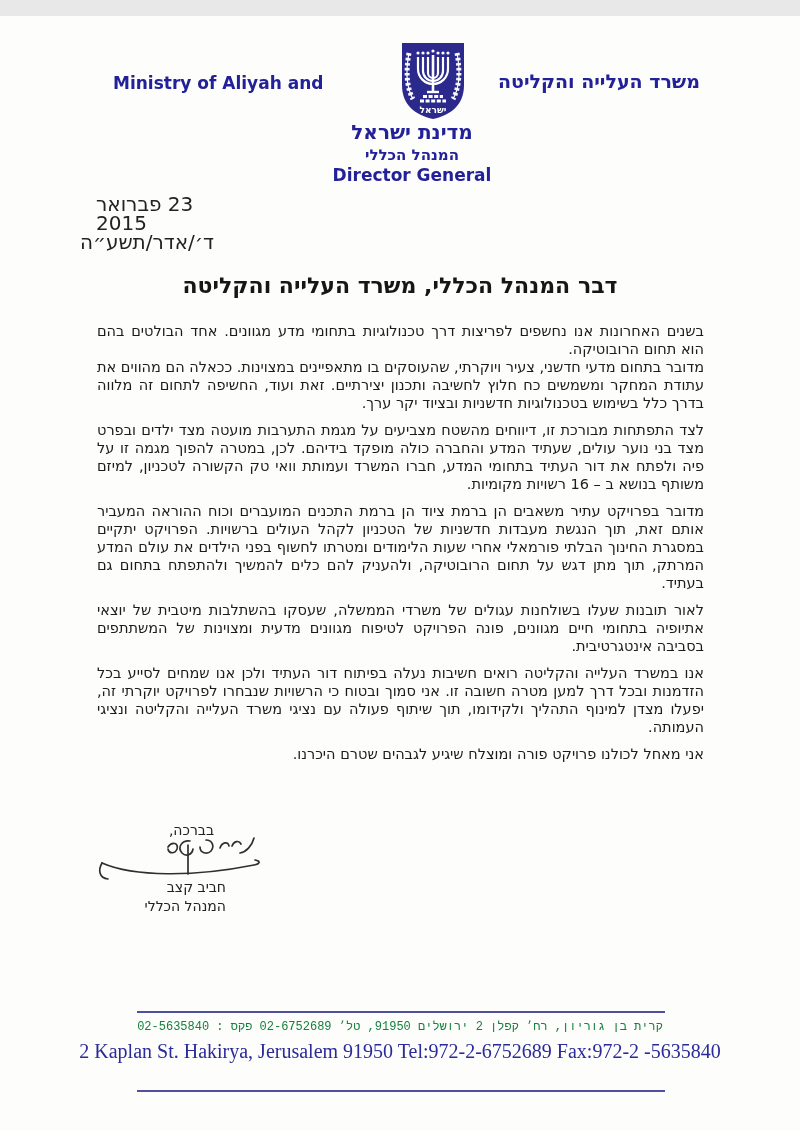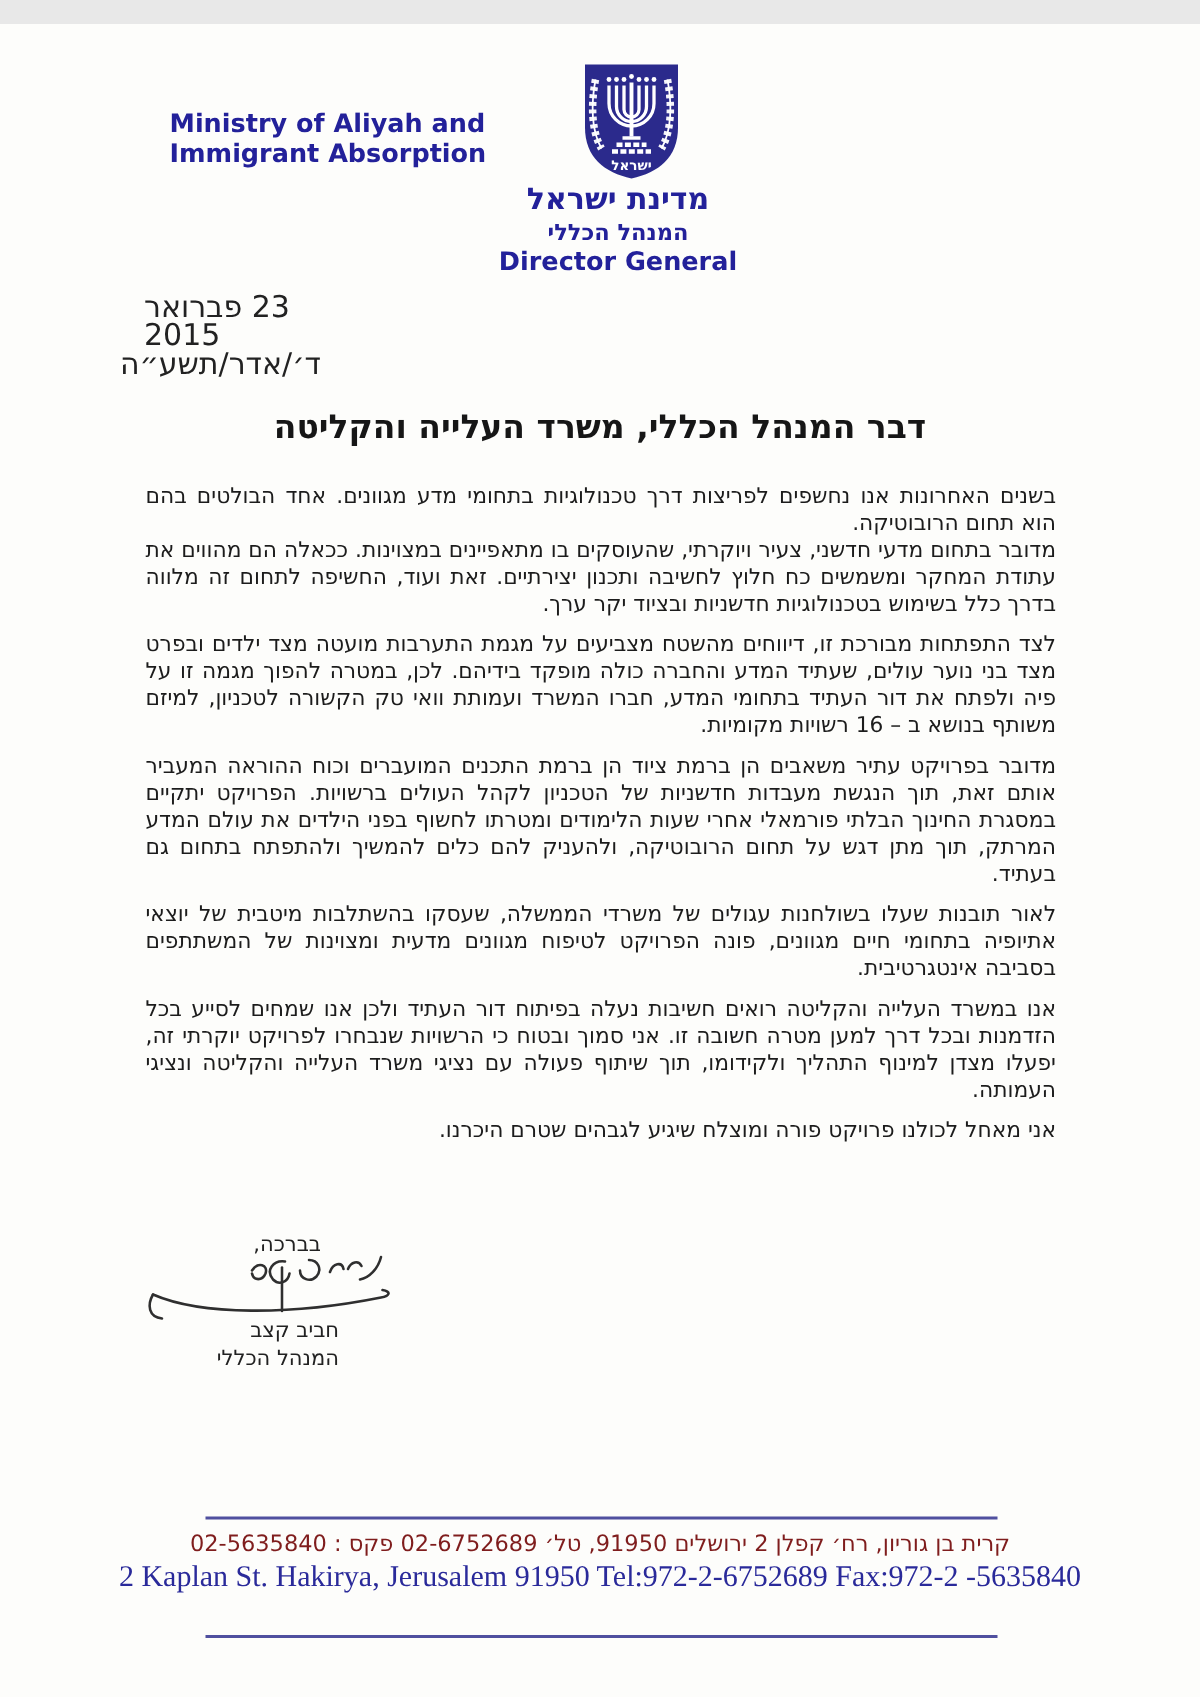--- a/index.html
+++ b/index.html
@@ -16,21 +16,21 @@
   
   .ministry-en {
     position:absolute; left:113px; top:57px;
     font-size:17px; font-weight:bold; line-height:20px;
     color:#23219a; letter-spacing:0;
   }
   .ministry-he {
     position:absolute; right:100px; top:54px;
     direction:rtl; font-size:19px; font-weight:bold; color:#23219a;
   }
-  .emblem { position:absolute; left:384px; top:23px; width:74px; height:82px; }
+  .emblem { position:absolute; left:396px; top:23px; width:74px; height:82px; }
   .center-block {
     position:absolute; left:0; top:104px; width:100%;
     text-align:center; color:#23219a;
     transform:translateX(12px);
   }
   .state-name { font-size:20px; font-weight:bold; line-height:24px; direction:rtl; }
   .dg-he { font-size:15px; font-weight:bold; line-height:19px; direction:rtl; margin-top:2px; }
   .dg-en { font-size:17px; font-weight:bold; line-height:20px; }
   
   .date-block {
@@ -65,21 +65,21 @@
   
   .divider {
     position:absolute; left:137px; width:528px; height:2px;
     background:#50509f;
   }
   .divider.top { top:995px; }
   .divider.bottom { top:1074px; }
   .footer-he {
     position:absolute; left:0; top:1004px; width:100%;
     direction:rtl; text-align:center;
-    font-size:15px; color:#7f1d1d;
+    font-size:12px; color:#15803d;font-family:Liberation Mono, monospace;
   }
   .footer-en {
     position:absolute; left:0; top:1024px; width:100%;
     text-align:center;
     font-family:"Liberation Serif", "DejaVu Serif", serif;
     font-size:20px; color:#2a2a9a;
   }
   .footer-web {
     position:absolute; left:0; top:1046px; width:100%;
     direction:rtl; text-align:center;
@@ -87,21 +87,20 @@
   }
   .footer-web .url { font-family:"Liberation Serif", "DejaVu Serif", serif; font-size:15.5px; }
 </style>
 </head>
 <body>
 
 <div class="page">
 
   <div class="ministry-en">
     <div>Ministry of Aliyah and</div>
-    <div>Immigrant Absorption</div>
   </div>
 
   <div class="emblem">
     <svg viewBox="0 0 74 82" width="74" height="82" xmlns="http://www.w3.org/2000/svg">
       <path d="M6,4 H68 V46 C68,66 55,76 37,80 C19,76 6,66 6,46 Z" fill="#2b2a8c"></path>
 
       <path d="M13,14 C10,30 10,48 17,60" fill="none" stroke="#ffffff" stroke-width="1.2"></path>
       <path d="M13,14 C10,30 10,48 17,60" fill="none" stroke="#ffffff" stroke-width="5" stroke-dasharray="2.6 2.4" opacity="0.95"></path>
       <path d="M61,14 C64,30 64,48 57,60" fill="none" stroke="#ffffff" stroke-width="1.2"></path>
       <path d="M61,14 C64,30 64,48 57,60" fill="none" stroke="#ffffff" stroke-width="5" stroke-dasharray="2.6 2.4" opacity="0.95"></path>
@@ -118,20 +117,21 @@
       <circle cx="47" cy="14" r="1.6" fill="#ffffff"></circle>
       <circle cx="52" cy="14" r="1.6" fill="#ffffff"></circle>
 
       <path d="M31,53 H43" stroke="#ffffff" stroke-width="2.4"></path>
       <path d="M27,57.5 H47" stroke="#ffffff" stroke-width="3" stroke-dasharray="4 1.6"></path>
       <path d="M24,62 H50" stroke="#ffffff" stroke-width="3" stroke-dasharray="4 1.6"></path>
       <text x="37" y="74" text-anchor="middle" font-family="DejaVu Sans, sans-serif" font-size="9" font-weight="bold" fill="#ffffff">ישראל</text>
     </svg>
   </div>
 
+  <div class="ministry-he">משרד העלייה והקליטה</div>
 
   <div class="center-block">
     <div class="state-name">מדינת ישראל</div>
     <div class="dg-he">המנהל הכללי</div>
     <div class="dg-en">Director General</div>
   </div>
 
   <div class="date-block">
     <div>23 פברואר 2015</div>
     <div>ד׳/אדר/תשע״ה</div>

